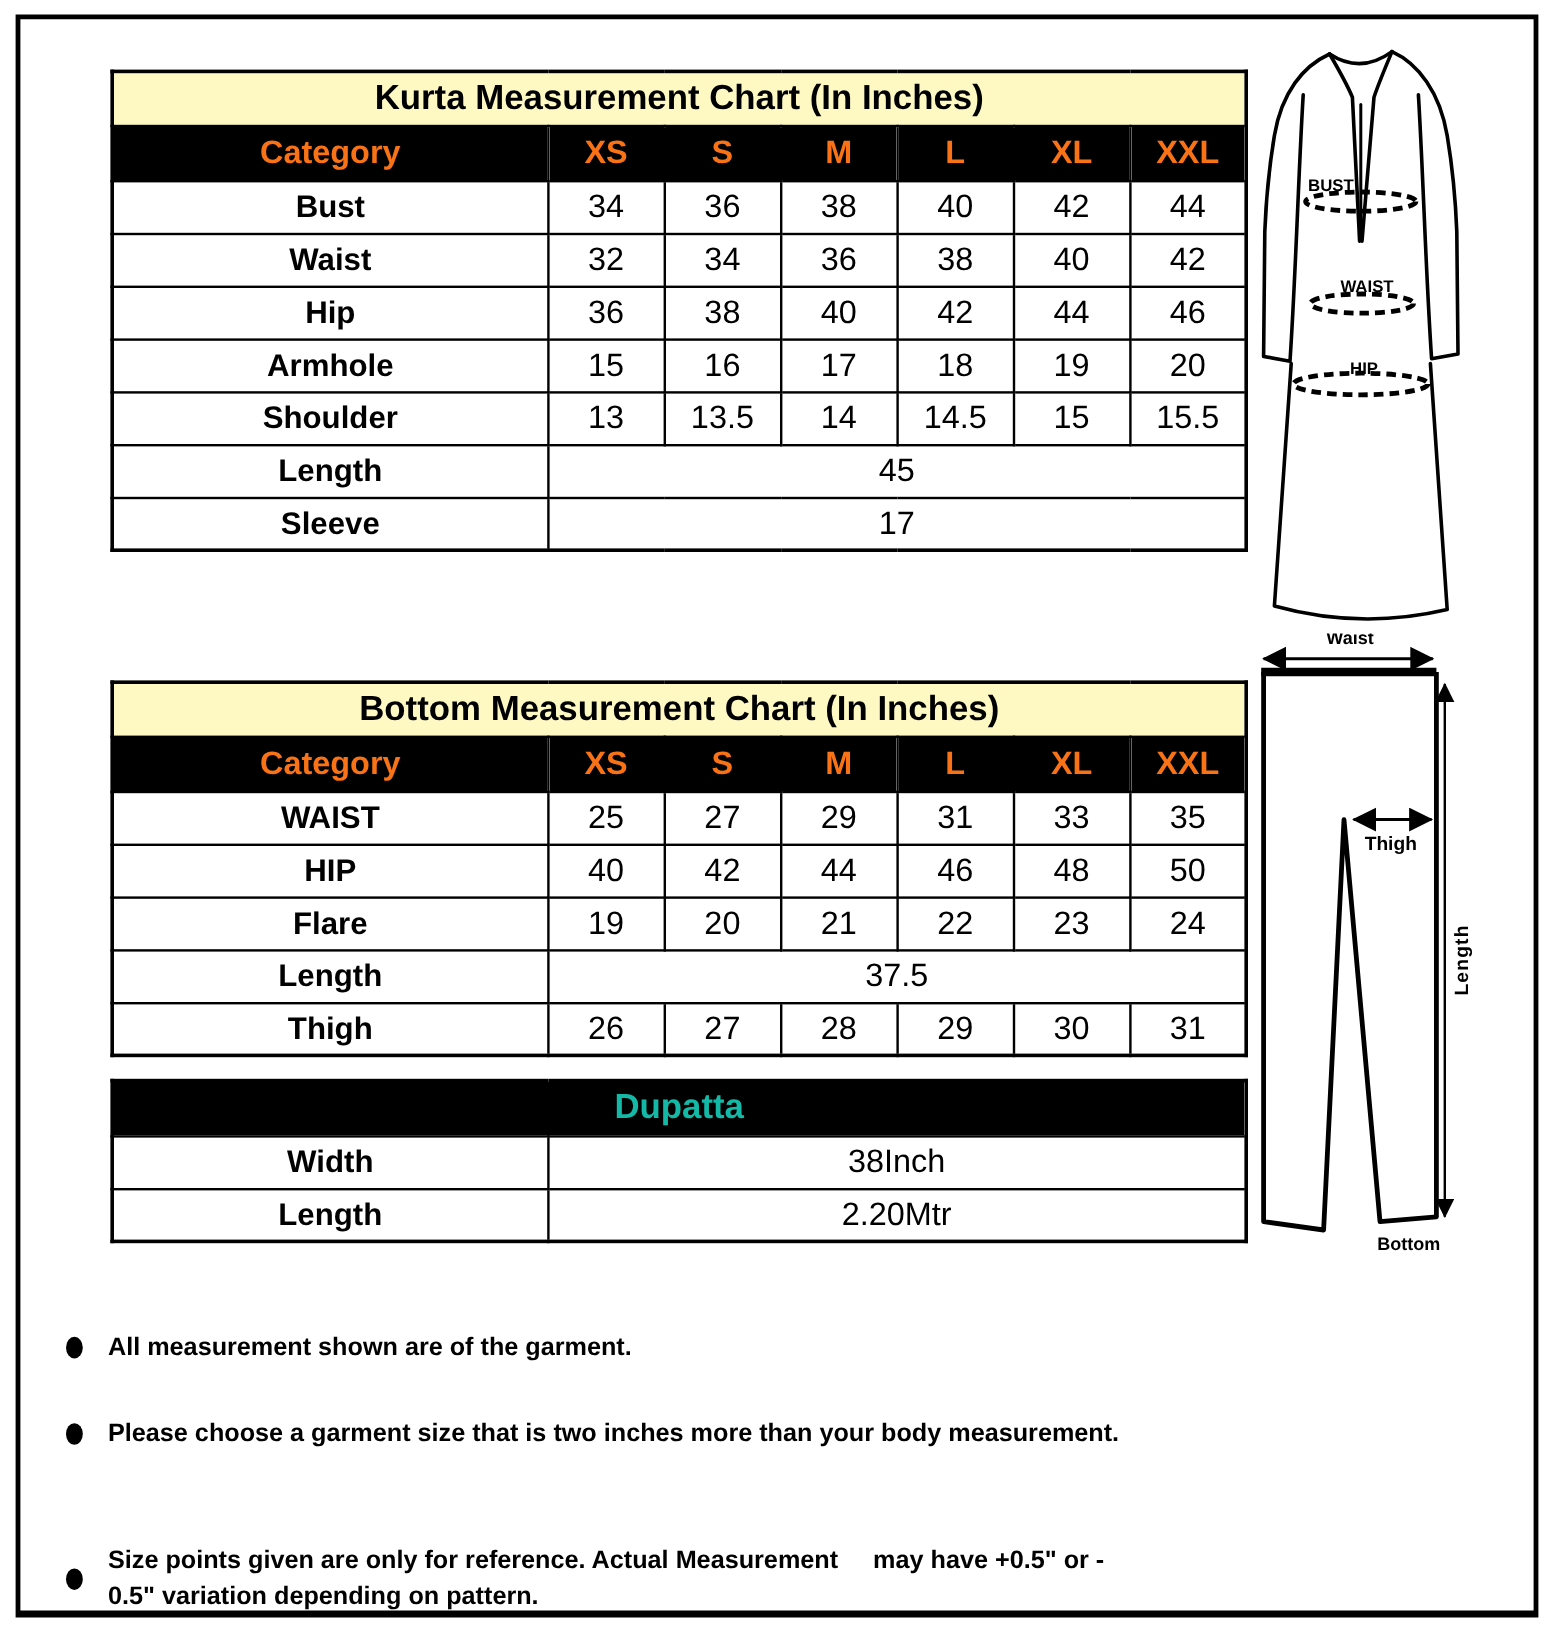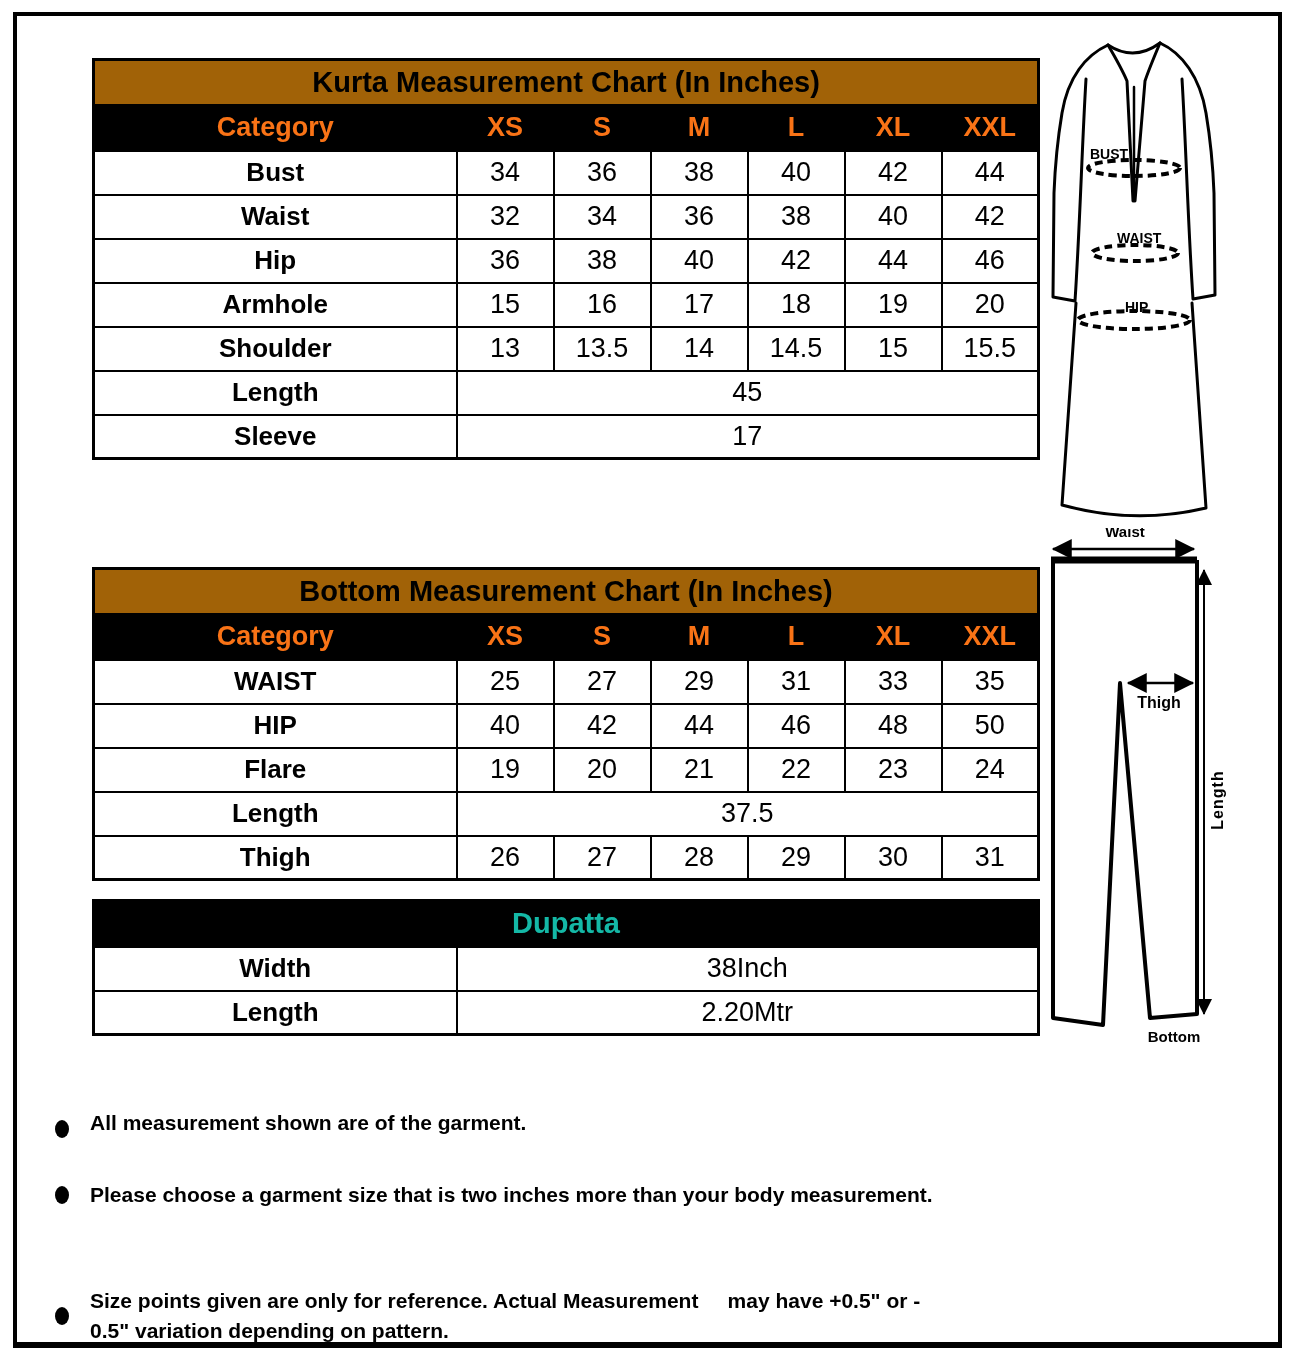--- a/index.html
+++ b/index.html
@@ -35,21 +35,21 @@
     border: 2px solid #000;
     text-align: center;
     vertical-align: middle;
     padding: 0;
     overflow: hidden;
   }
   .c-cat  { width: 363px; }
   .c-size { width: 97px; }
   .c-val  { width: 582px; }
 
-  .title-cell { font-size: 29px; font-weight: bold; height: 45px; background: #a16207; }
+  .title-cell { font-size: 29px; font-weight: bold; height: 45px; background: #fef9c3; }
   .head-row td {
     background: #000; color: #f97316;
     font-weight: bold; font-size: 27px; height: 46px;
     border-color: #000;
   }
   .data-row td { height: 44px; }
   .label-cell { font-weight: bold; font-size: 26px; }
   .num-cell   { font-size: 27px; font-weight: normal; }
 
   .t-kurta   { top: 58px;  }
@@ -71,21 +71,21 @@
     background: #000;
     border-radius: 50%;
     margin-top: 6px;
   }
   .note-text {
     font-size: 21px;
     font-weight: bold;
     line-height: 30px;
     white-space: pre-wrap;
   }
-  #note-1 { top: 1108px; align-items: flex-end; }
+  #note-1 { top: 1108px; }
   #note-2 { top: 1180px; }
   #note-3 { top: 1286px; }
   #note-3 .note-dot { margin-top: 21px; }
 
   
   .kurta-svg  { position: absolute; left: 1048px; top: 25px;  width: 170px; height: 503px; }
   .pants-svg  { position: absolute; left: 1045px; top: 528px; width: 190px; height: 530px; }
   svg text { font-family: "Liberation Sans", sans-serif; fill: #000; }
 </style>
 </head>

